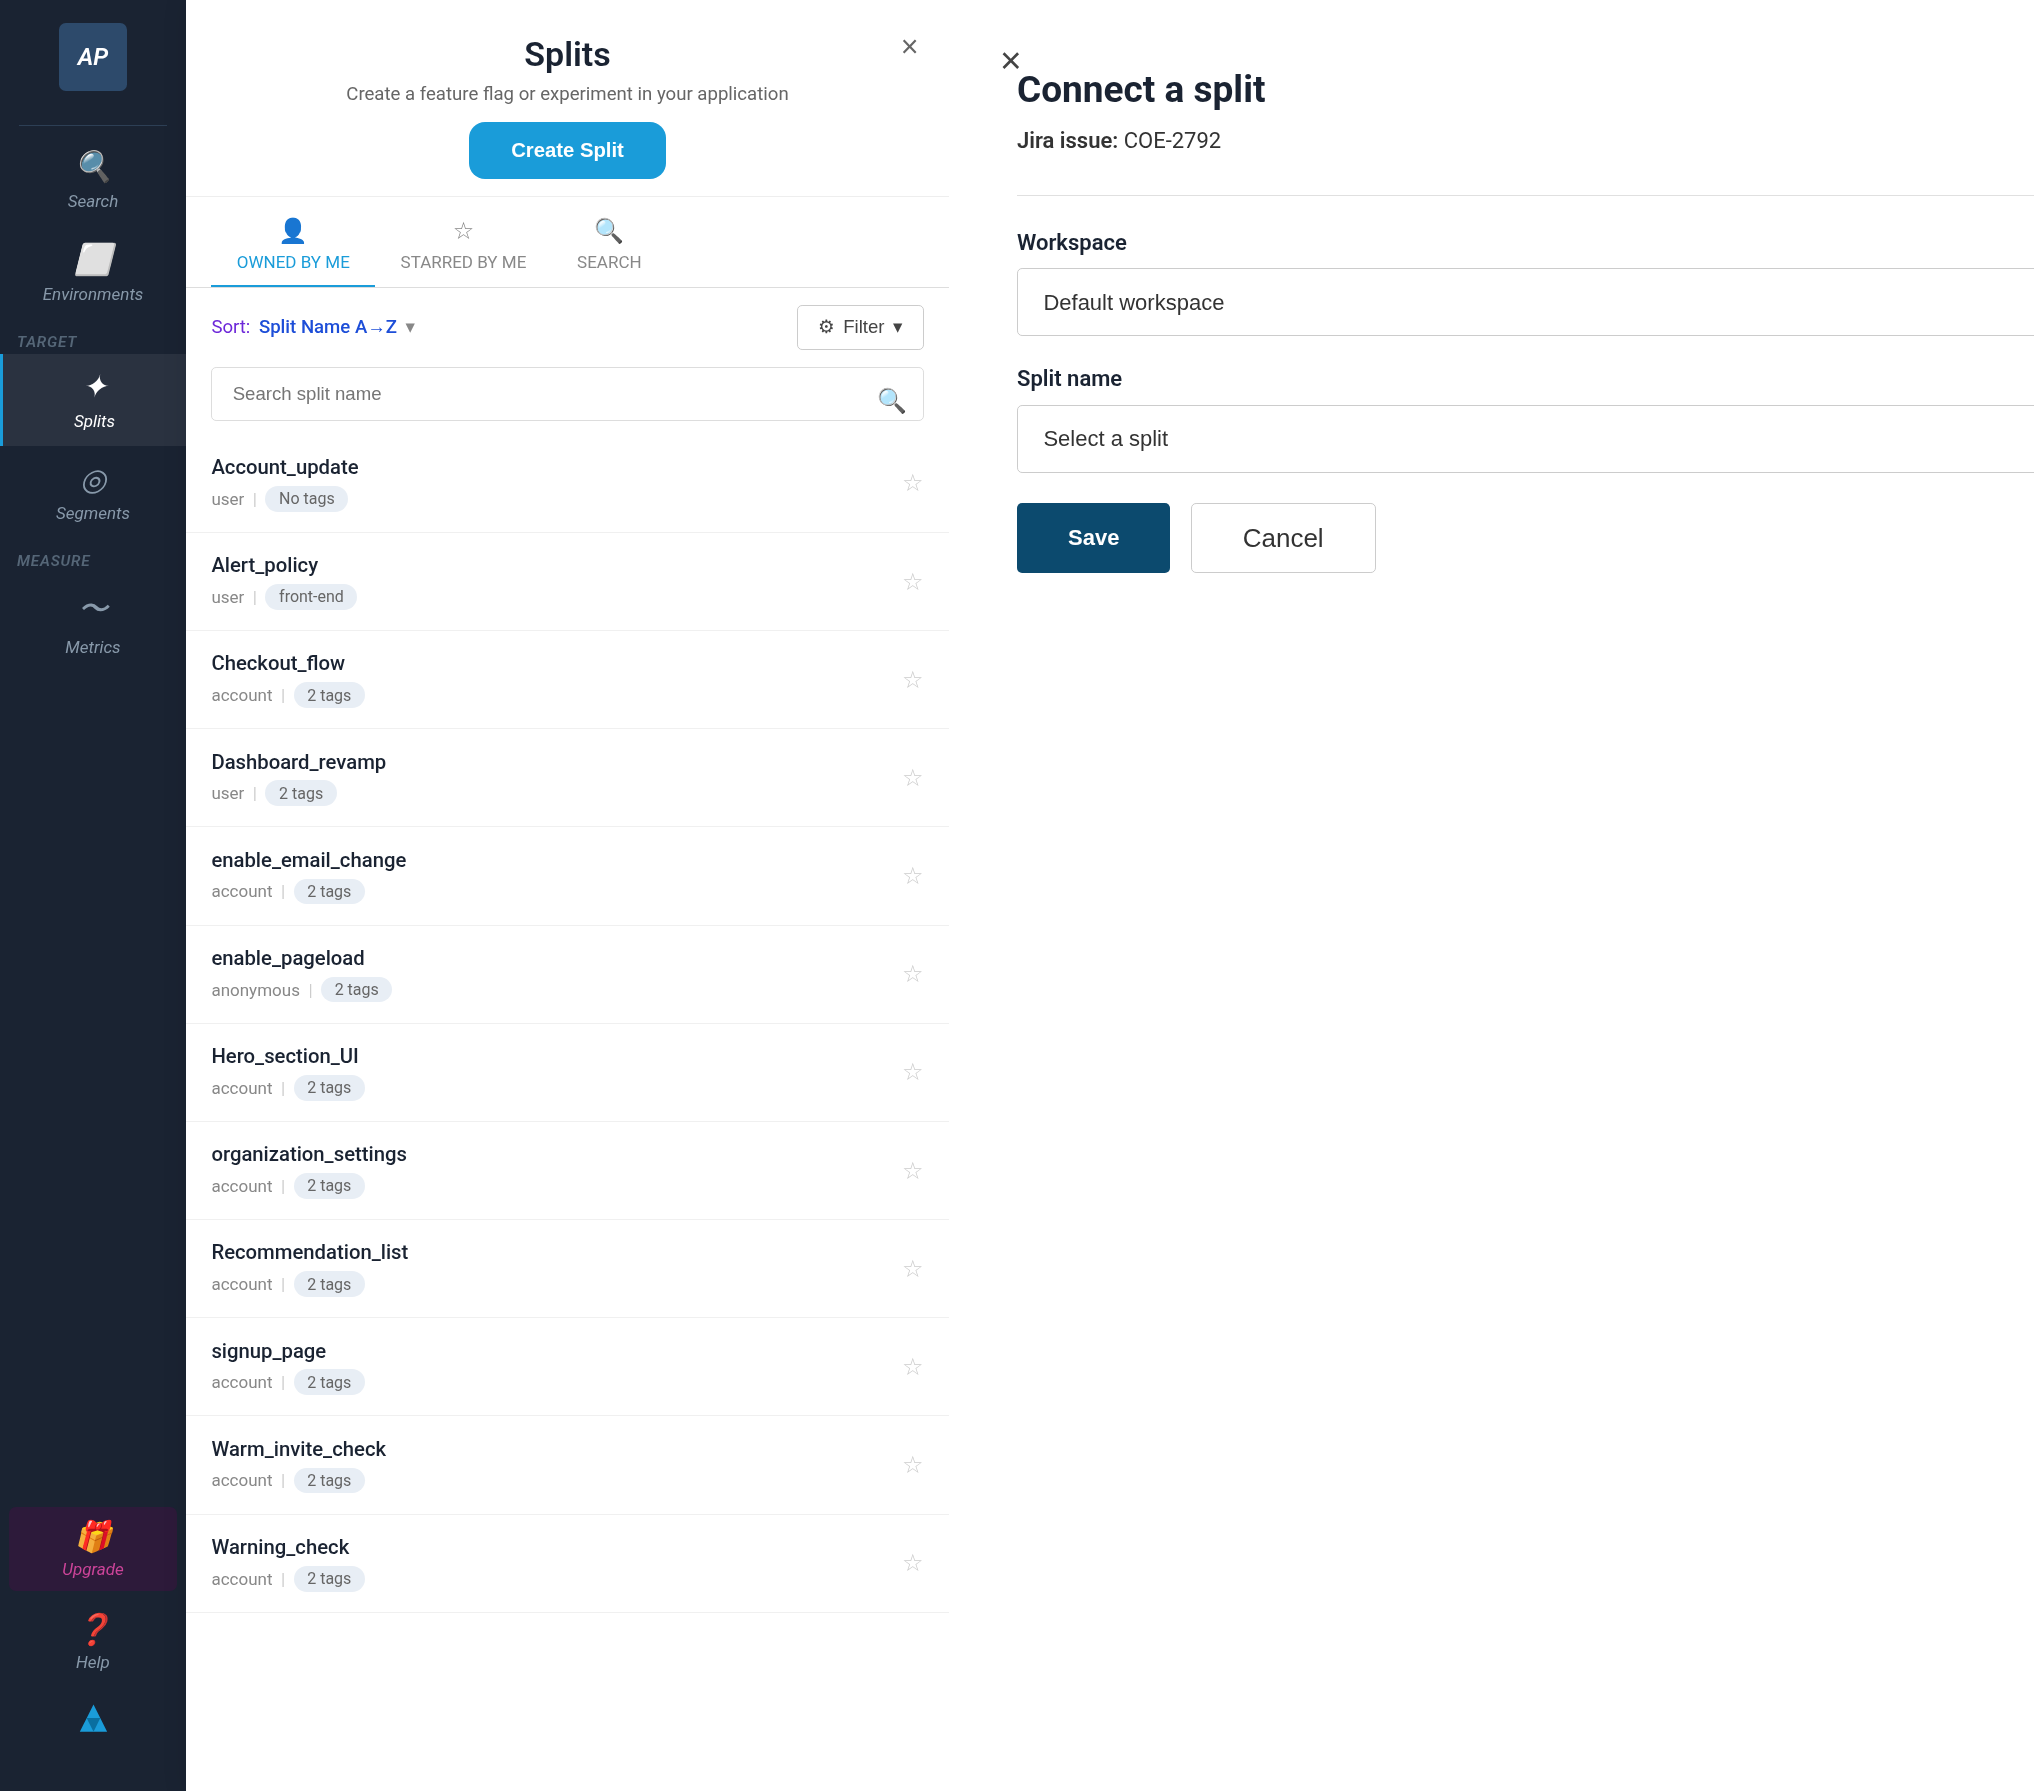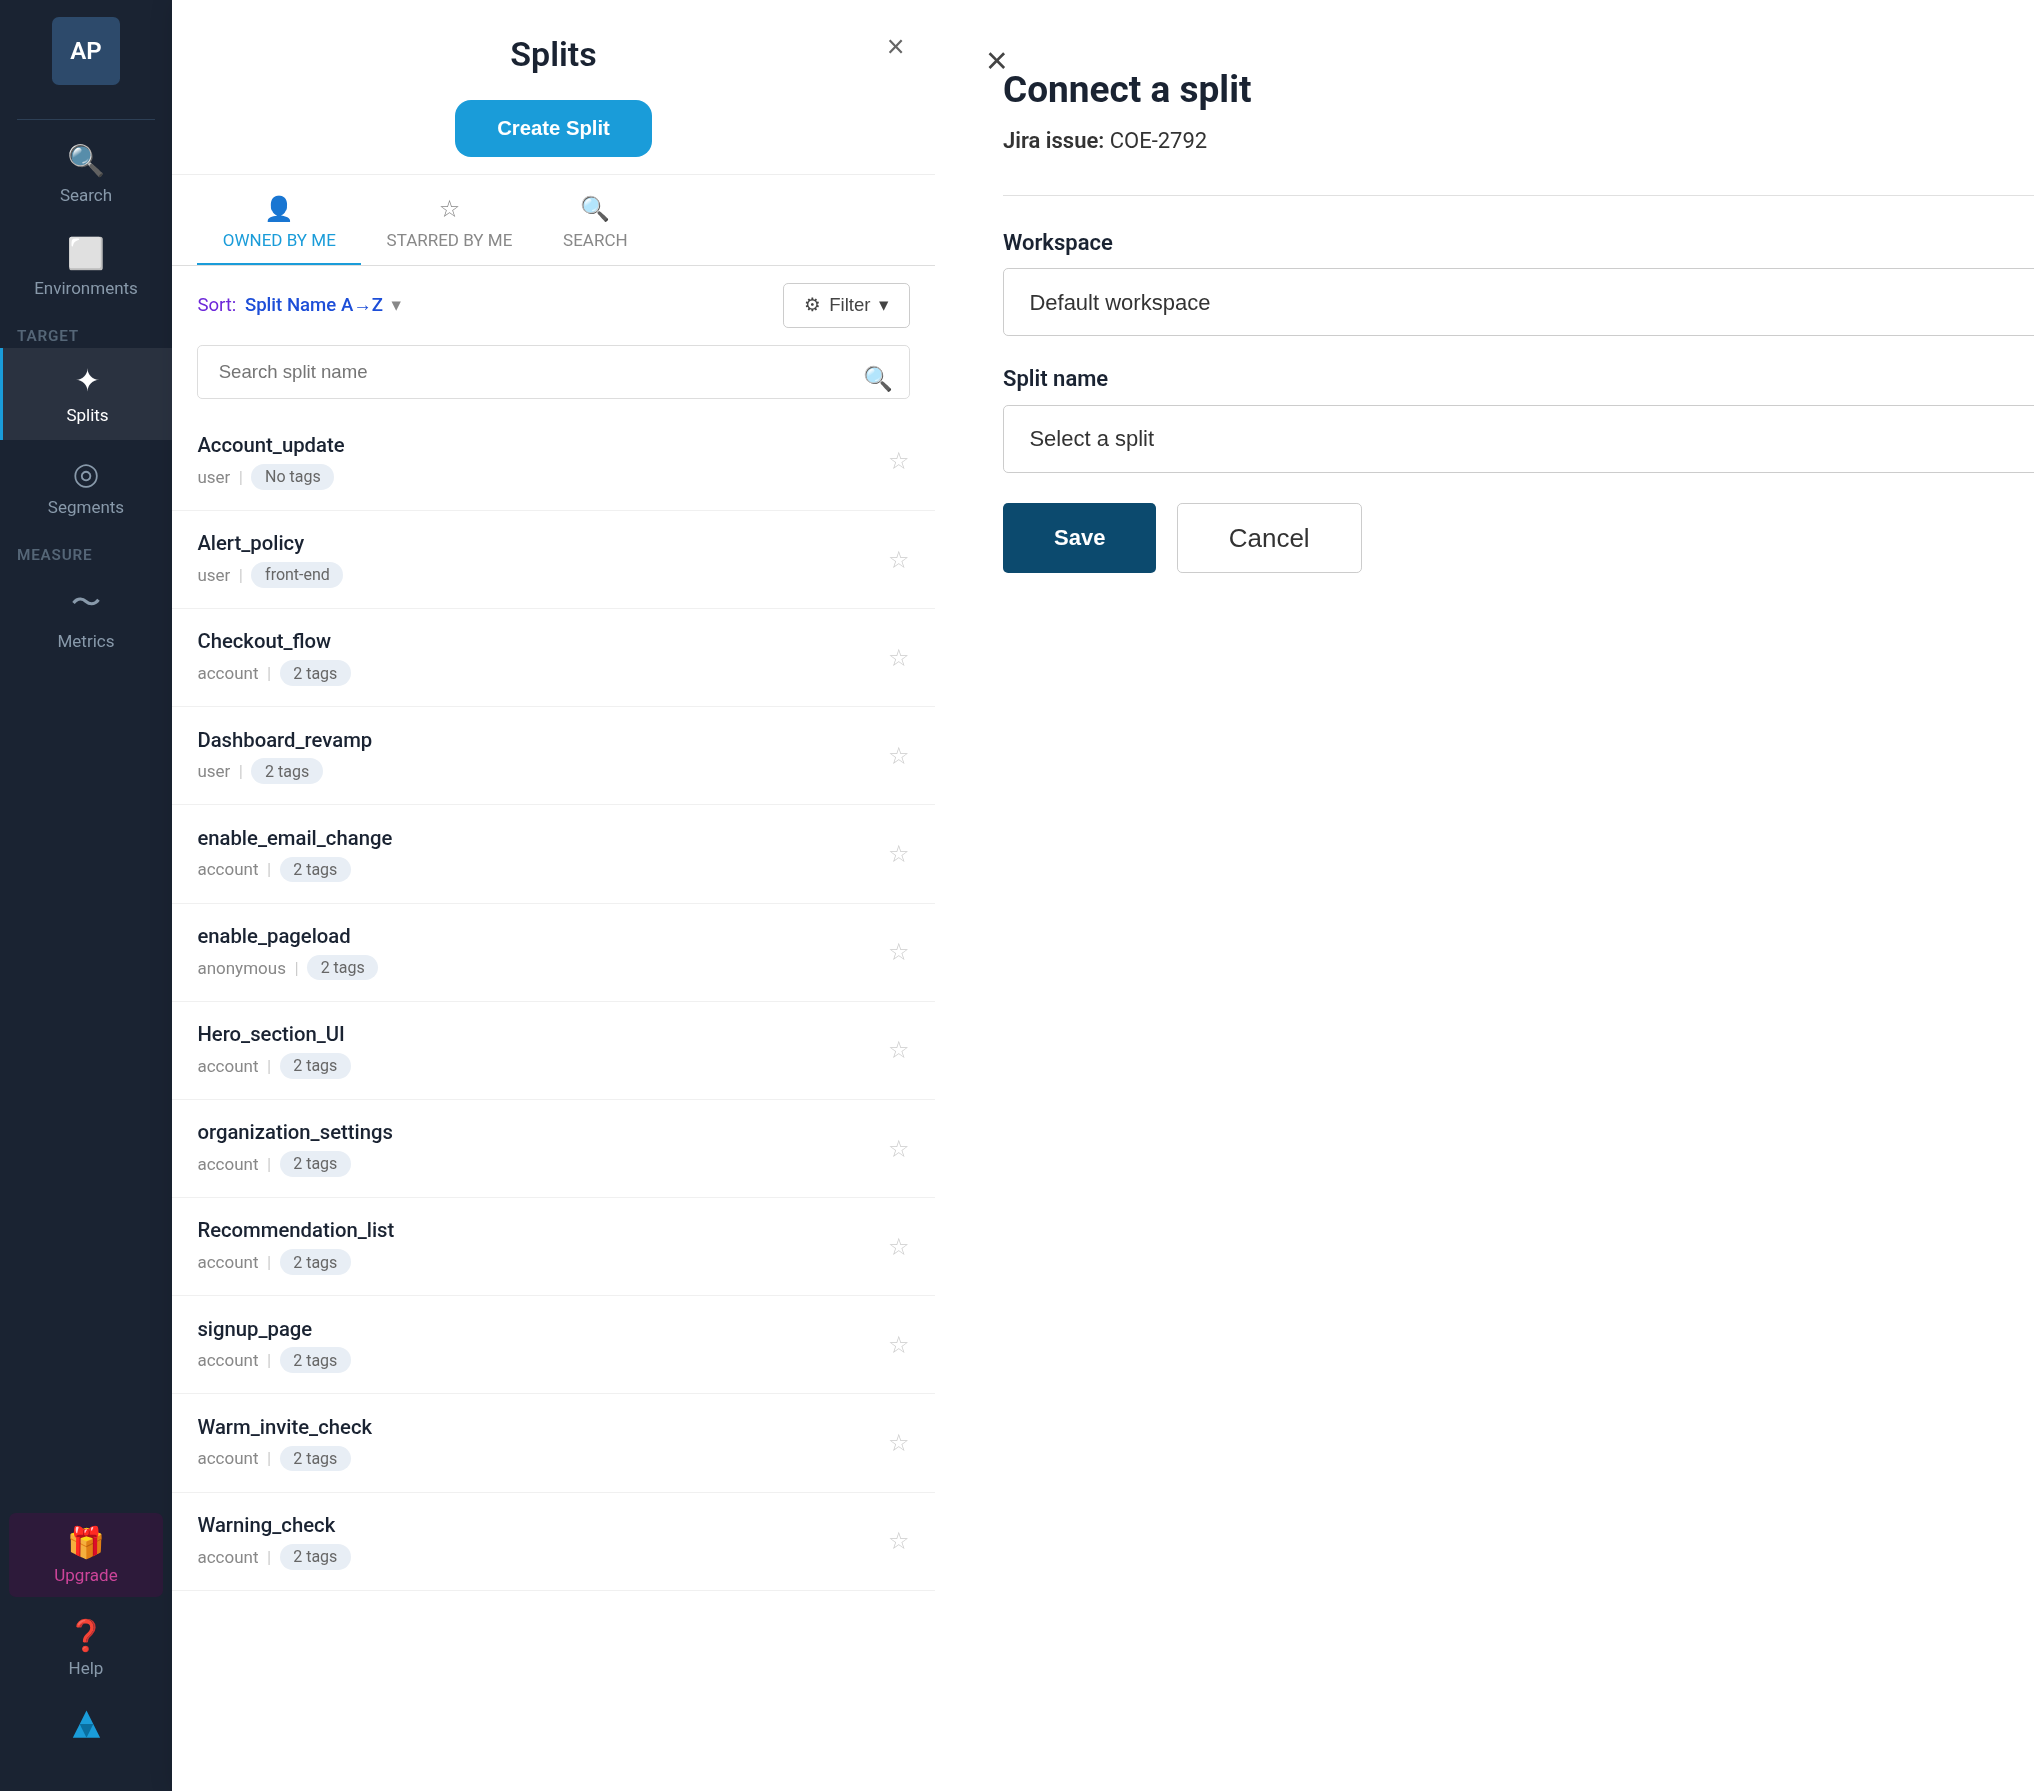--- a/index.html
+++ b/index.html
@@ -7,28 +7,29 @@
       font-family: -apple-system, BlinkMacSystemFont, 'Segoe UI', Roboto, sans-serif;
       background: #c8cdd6;
       width: 2034px;
       height: 1792px;
       overflow: hidden;
       display: flex;
     }
 
     
     .sidebar {
-      width: 172px;
+      width: 186px;
       height: 100%;
       background: #1a2332;
       display: flex;
       flex-direction: column;
       align-items: center;
-      padding: 17px 0;
+      padding: 23px 0;
       flex-shrink: 0;
+      font-style: italic;
     }
     .sidebar-avatar {
       width: 68px;
       height: 68px;
       background: #2d4a6b;
       border-radius: 6.8px;
       display: flex;
       align-items: center;
       justify-content: center;
       color: #fff;
@@ -472,20 +473,21 @@
   </div>
 </div>
 
 <div class="main-content">
   <div class="bg-content"></div>
 
   <div class="splits-panel">
     <div class="splits-panel-header">
       <button class="splits-panel-close">×</button>
       <div class="splits-panel-title">Splits</div>
+      <div class="splits-panel-subtitle">Create a feature flag or experiment in your application</div>
       <button class="create-split-btn">Create Split</button>
     </div>
 
     <div class="splits-tabs">
       <div class="splits-tab active">
         <span class="splits-tab-icon">👤</span>
         <span>OWNED BY ME</span>
       </div>
       <div class="splits-tab">
         <span class="splits-tab-icon">☆</span>

